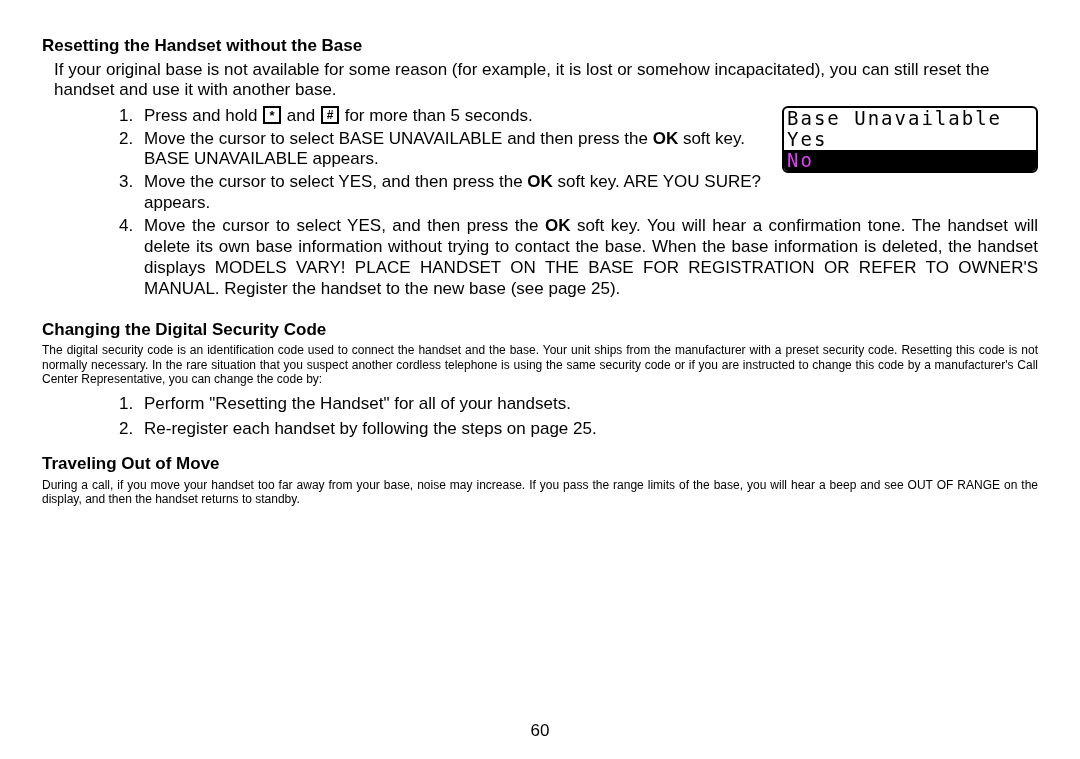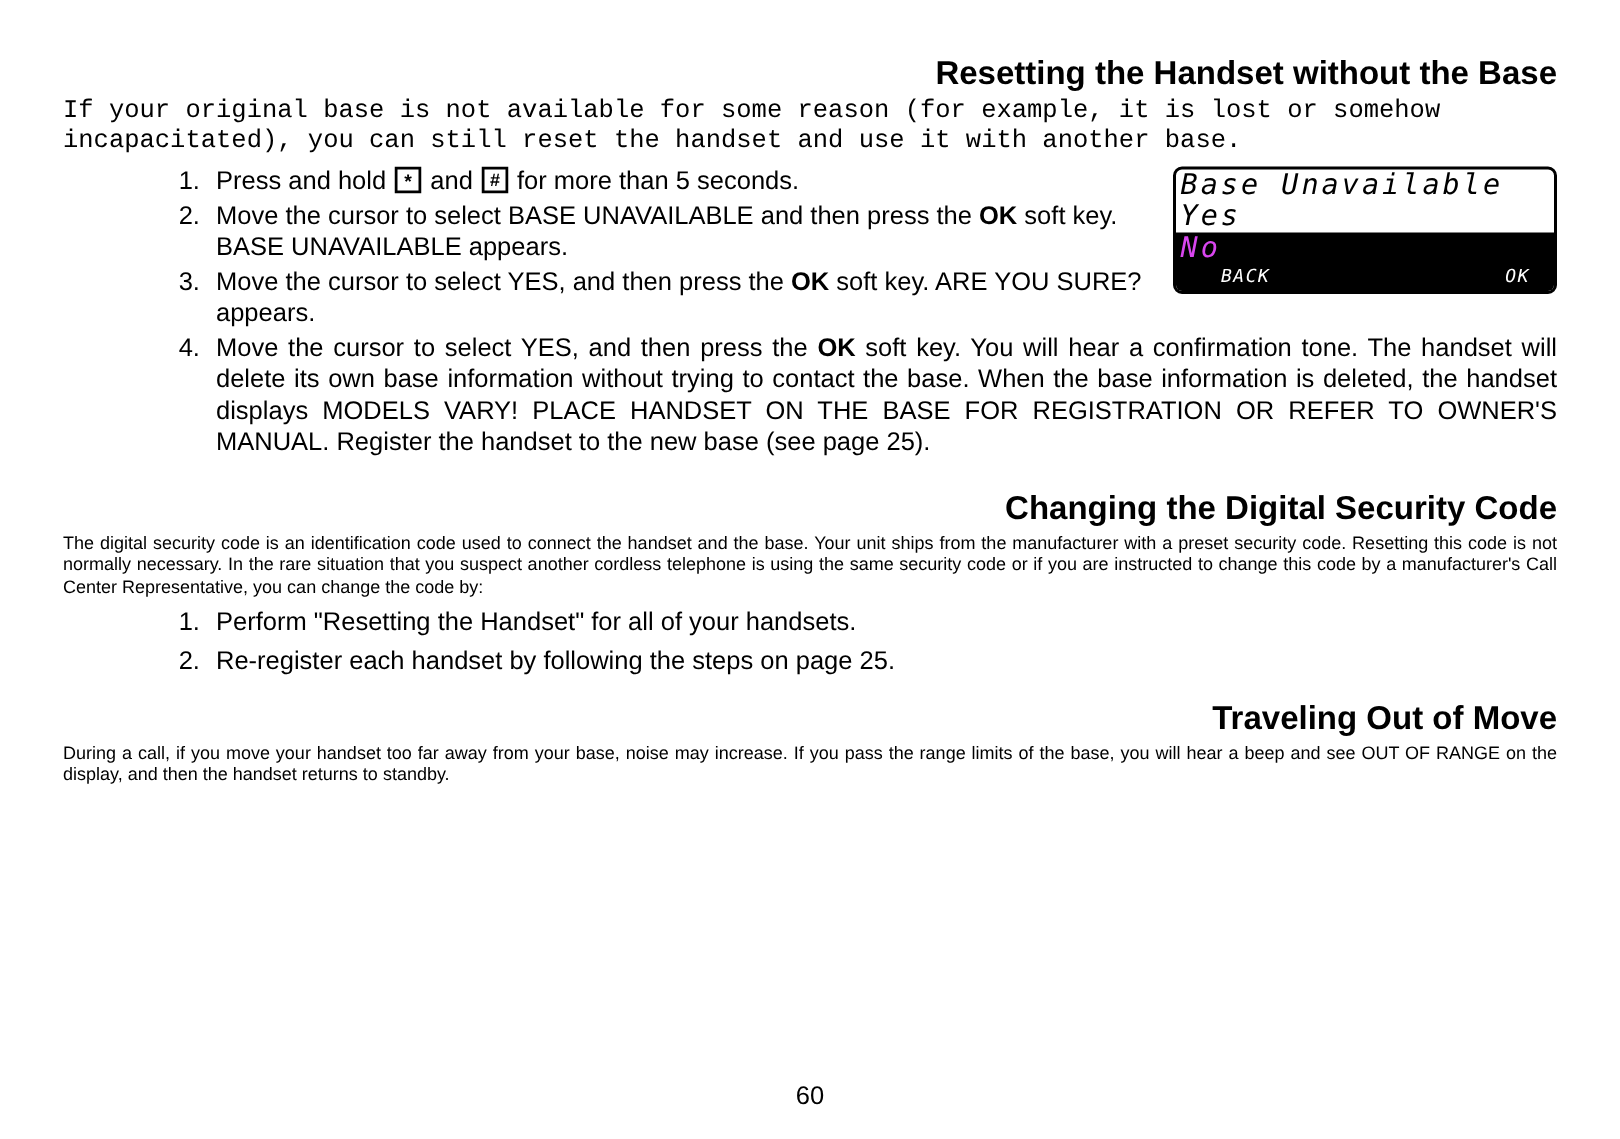--- a/index.html
+++ b/index.html
@@ -12,31 +12,29 @@
     color: #000;
   }
   .page {
     box-sizing: border-box;
     width: 1080px;
     height: 759px;
     padding: 36px 42px 0 42px;
     position: relative;
   }
   h2.section-title {
-    font-size: 22px;
+    font-size: 17px;
     font-weight: bold;
     margin: 0 0 4px 0;
     line-height: 1.15;
-    text-align: right;
   }
   p.intro {
     font-size: 17px;
-    margin: 0 0 6px 0;
+    margin: 0 0 6px 12px;
     line-height: 1.18;
-    font-family: Liberation Mono, monospace;
   }
   p.body {
     font-size: 12px;
     margin: 0 0 6px 0;
     line-height: 1.2;
     text-align: justify;
   }
   ol.steps {
     margin: 0 0 20px 0;
     padding-left: 96px;
@@ -55,21 +53,20 @@
     display: inline-block;
     font-weight: bold;
   }
   .key svg { vertical-align: -3px; margin: 0 1px; }
 
   
   .lcd-wrap {
     float: right;
     width: 256px;
     margin: 0 0 4px 10px;
-    font-style: italic;
   }
   .lcd {
     border: 2px solid #000;
     border-radius: 6px;
     background: #fff;
     font-family: "Lucida Console", Monaco, monospace;
     font-size: 19px;
     line-height: 1.0;
     overflow: hidden;
   }
@@ -128,24 +125,20 @@
 <div class="page">
 
   <h2 class="section-title">Resetting the Handset without the Base</h2>
   <p class="intro">If your original base is not available for some reason (for example, it is lost or somehow incapacitated), you can still reset the handset and use it with another base.</p>
 
   <div class="lcd-wrap">
     <div class="lcd">
       <div class="line">Base Unavailable</div>
       <div class="line">Yes</div>
       <div class="line inv">No</div>
-      <div class="soft">
-        <span>BACK</span>
-        <span>OK</span>
-      </div>
     </div>
   </div>
 
   <ol class="steps">
     <li class="step-respect-float">
       <span>Press and hold </span><span class="key"><svg width="18" height="18" viewBox="0 0 18 18">
             <rect x="1" y="1" width="16" height="16" fill="none" stroke="#000" stroke-width="2"></rect>
             <text x="9" y="14" text-anchor="middle" font-size="13" font-family="Arial" font-weight="bold">*</text>
           </svg></span><span> and </span><span class="key"><svg width="18" height="18" viewBox="0 0 18 18">
             <rect x="1" y="1" width="16" height="16" fill="none" stroke="#000" stroke-width="2"></rect>

